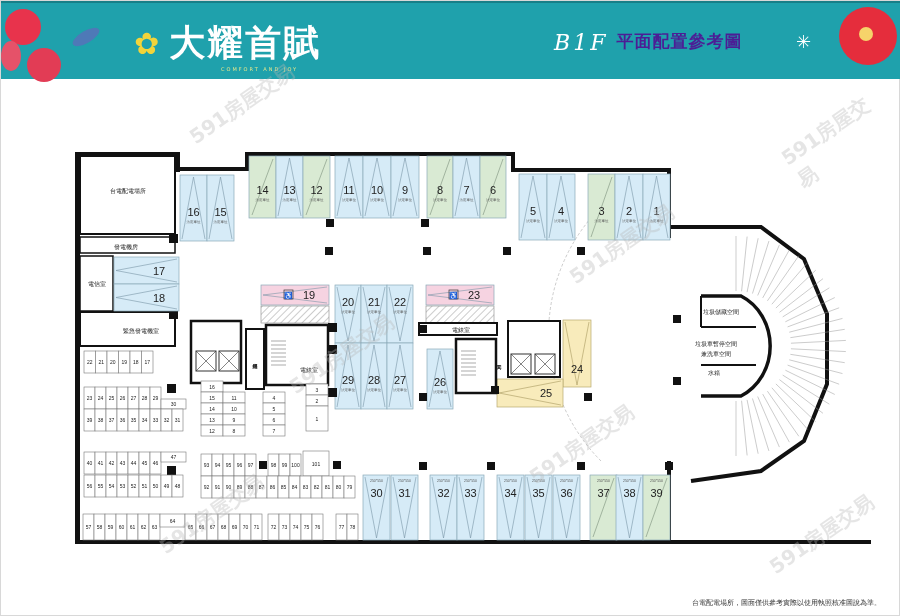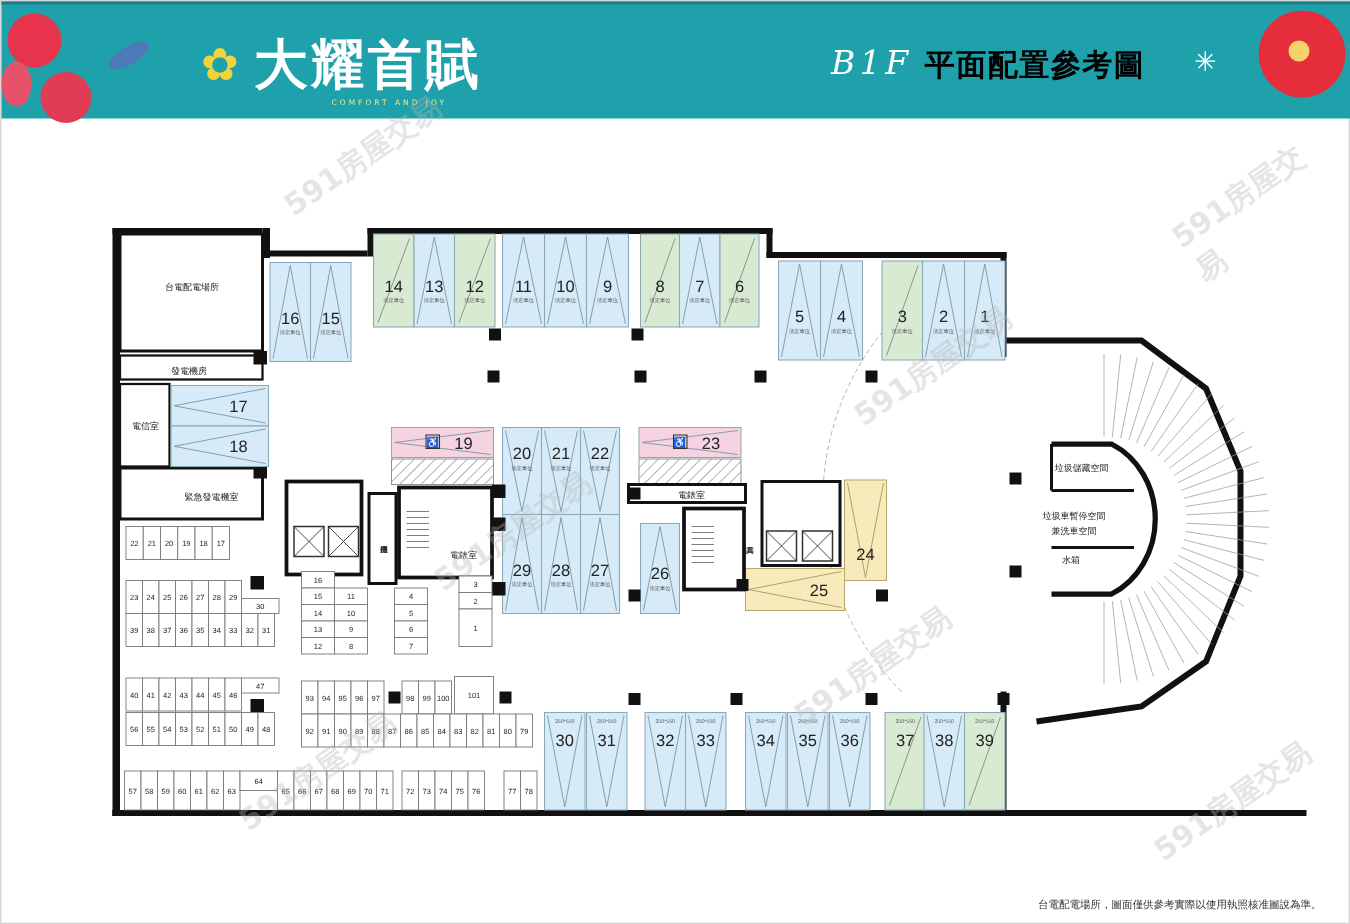--- a/index.html
+++ b/index.html
@@ -4,21 +4,21 @@
 <style>
 *{margin:0;padding:0;box-sizing:border-box;}
 html,body{width:900px;height:616px;background:#fff;overflow:hidden;font-family:"DejaVu Sans",sans-serif;}
 #root{position:relative;width:900px;height:616px;background:#fff;border:1px solid #d8d8d8;}
 .header{position:absolute;left:0;top:0;width:900px;height:78px;background:#1fa1ac;border-top:2px solid #177f88;}
 .header .brand{position:absolute;left:133px;top:16px;display:flex;align-items:center;}
 .header .brand-title{color:#fff;font-family:"DejaVu Serif",serif;font-size:36px;font-weight:bold;letter-spacing:2px;margin-left:10px;}
 .header .brand-sub{position:absolute;left:220px;top:63px;color:#e6e88a;font-size:5px;letter-spacing:2px;}
 .header .title{position:absolute;left:553px;top:27px;display:flex;align-items:flex-start;}
 .header .title .fl{color:#fff;font-family:"DejaVu Serif",serif;font-style:italic;font-size:22px;letter-spacing:3px;}
-.header .title .zh{color:#000000;font-weight:bold;font-size:20px;margin-left:8px;letter-spacing:1px;}
+.header .title .zh{color:#4c1d95;font-weight:bold;font-size:17px;margin-left:8px;letter-spacing:1px;}
 .star{position:absolute;left:795px;top:28px;color:#fff;font-size:18px;}
 .flower{position:absolute;border-radius:50%;}
 .footer{position:absolute;right:18px;bottom:7px;font-size:7px;color:#333;}
 svg text{font-family:"Liberation Sans",sans-serif;}
 .watermark{position:absolute;color:rgba(180,180,180,.35);font-size:20px;font-weight:bold;transform:rotate(-35deg);pointer-events:none;}
 </style>
 </head>
 <body>
 
 <div id="root">

